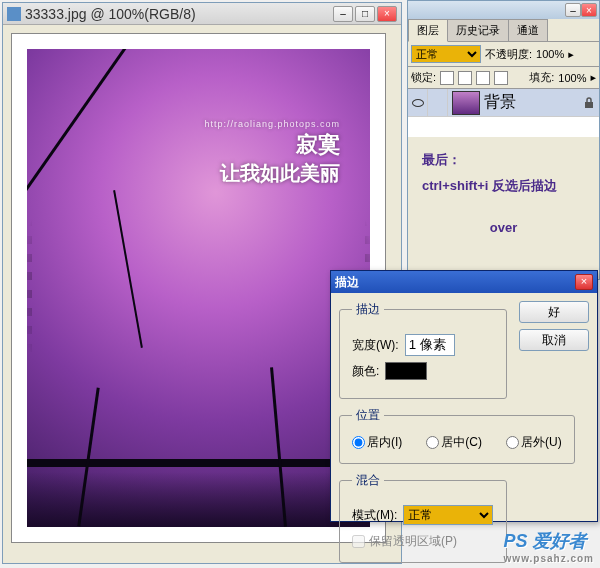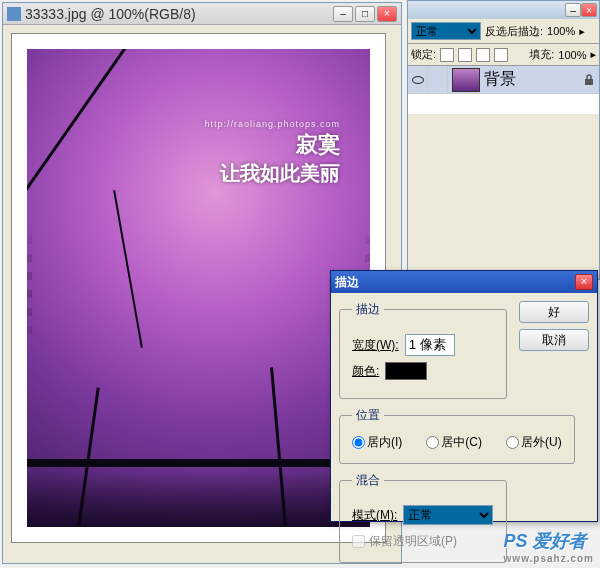--- a/index.html
+++ b/index.html
@@ -57,28 +57,28 @@
 
 
 .dialog { position: absolute; left: 330px; top: 270px; width: 268px; height: 252px; background: #ece9d8; border: 1px solid #0a246a; box-shadow: 2px 2px 6px rgba(0,0,0,0.3); }
 .dlg-titlebar { height: 22px; background: linear-gradient(#3a6ed5,#2050b8); display: flex; align-items: center; padding: 0 4px; }
 .dlg-title { flex: 1; color: #fff; font-size: 12px; font-weight: bold; }
 .dlg-close { width: 18px; height: 16px; background: linear-gradient(#f88,#d33); border: 1px solid #a22; border-radius: 2px; color: #fff; text-align: center; line-height: 13px; font-size: 11px; cursor: pointer; }
 .dlg-body { position: relative; padding: 8px; }
 .fieldset { border: 1px solid #9a9a9a; border-radius: 3px; padding: 10px 12px 12px; margin-bottom: 8px; width: 168px; }
 .fieldset legend { font-size: 12px; color: #0a246a; padding: 0 4px; }
 .frow { display: flex; align-items: center; gap: 6px; margin: 6px 0; font-size: 12px; }
-.frow label { text-align: right; text-decoration: underline; }
+.frow label { text-align: right; }
 .frow .w-input { width: 50px; height: 18px; border: 1px solid #7e9db9; padding: 10px 3px; background:#fff; }
 .color-swatch { width: 42px; height: 18px; background: #000; border: 1px solid #666; cursor: pointer; }
 .radios { display: flex; gap: 24px; font-size: 12px; }
 .radios label { display: flex; align-items: center; gap: 2px; cursor: pointer; white-space: nowrap; }
 .dlg-btns { position: absolute; right: 8px; top: 8px; width: 70px; display: flex; flex-direction: column; gap: 6px; }
 .dlg-btn { height: 22px; background: linear-gradient(#fafafa,#e0e0e0); border: 1px solid #7e9db9; border-radius: 3px; font-size: 12px; cursor: pointer; }
-.select { height: 20px; border: 1px solid #7e9db9; font-size: 12px; background: #0369a1; }
+.select { height: 20px; border: 1px solid #7e9db9; font-size: 12px; background: #eab308; }
 .checkbox-row { display: flex; align-items: center; gap: 4px; margin-top: 8px; font-size: 12px; color: #888; }
 .checkbox-row input { margin: 0; }
 
 
 .watermark { position: absolute; right: 6px; bottom: 4px; font-size: 18px; color: #3a88d0; font-weight: bold; font-style: italic; text-shadow: 1px 1px 0 #fff; margin-left: 32px; }
 .watermark .sub { font-size: 10px; font-style: normal; color: #888; display: block; letter-spacing: 1px; }
 </style>
 </head>
 <body>
 
@@ -110,25 +110,30 @@
       </div>
     </div>
   </div>
 </div>
 
 <div class="layers-panel">
   <div class="lp-titlebar">
     <div class="tbtn" style="width:16px;height:14px">–</div>
     <div class="tbtn close" style="width:16px;height:14px">×</div>
   </div>
+  <div class="lp-tabs">
+    <div class="lp-tab active">图层</div>
+    <div class="lp-tab">历史记录</div>
+    <div class="lp-tab">通道</div>
+  </div>
   <div class="lp-controls">
     <select class="select" style="width:70px">
       <option>正常</option>
     </select>
-    <span>反选后描边:</span>
+    <span>不透明度:</span>
     <span>100%</span>
     <span>▸</span>
   </div>
   <div class="lp-lock-row">
     <span>锁定:</span>
     <div class="lock-icon"></div>
     <div class="lock-icon"></div>
     <div class="lock-icon"></div>
     <div class="lock-icon"></div>
     <span style="margin-left:auto">填充:</span>
@@ -141,20 +146,25 @@
           <div class="eye-icon"></div>
         </div>
       <div class="link-col"></div>
       <div class="thumb"></div>
       <span class="layer-name">背景</span>
       <svg class="lock-small" viewBox="0 0 12 12">
           <rect x="2" y="5" width="8" height="6" fill="#555"></rect>
           <path d="M4 5 V3 a2 2 0 0 1 4 0 V5" fill="none" stroke="#555" stroke-width="1.5"></path>
         </svg>
     </div>
+  </div>
+  <div class="notes">
+    <div>最后：</div>
+    <div>ctrl+shift+i 反选后描边</div>
+    <div class="over">over</div>
   </div>
 </div>
 
 <div class="dialog">
   <div class="dlg-titlebar">
     <div class="dlg-title">描边</div>
     <div class="dlg-close">×</div>
   </div>
   <div class="dlg-body">
     <div class="dlg-btns">

